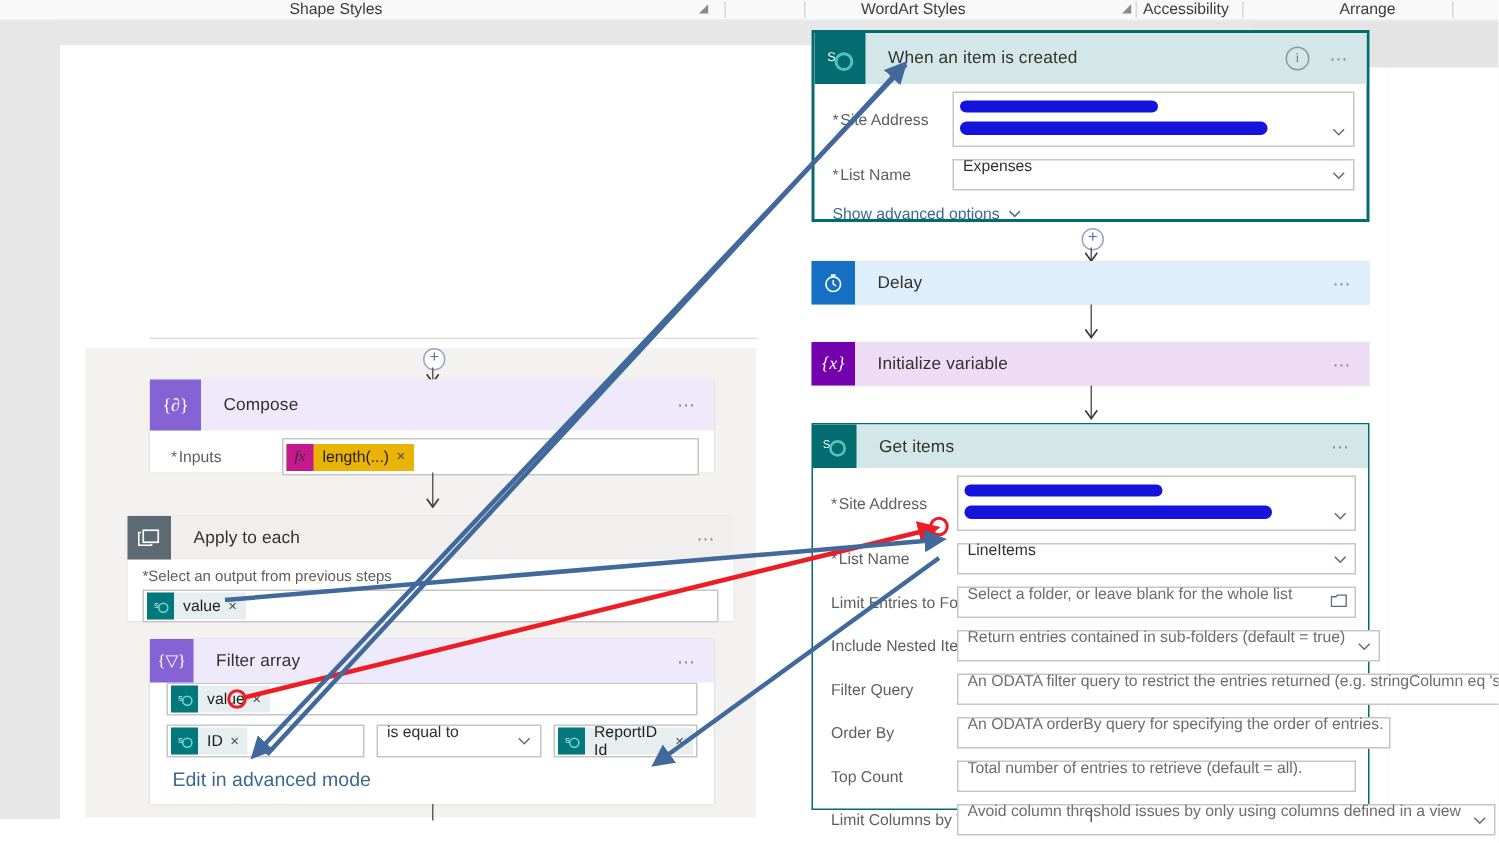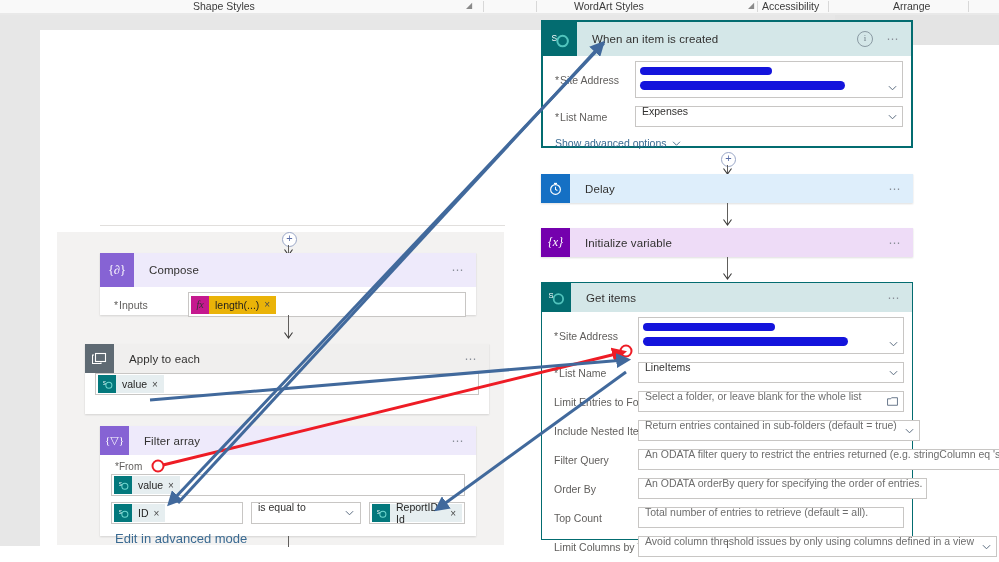--- a/index.html
+++ b/index.html
@@ -138,20 +138,21 @@
     <div class="card-icon" style="background:#5e6a73;width:29px;flex:0 0 29px;height:29px;">
       <svg width="15" height="13" viewBox="0 0 15 13">
         <rect x="3.5" y="1.5" width="10" height="8" fill="none" stroke="#ffffff" stroke-width="1.1"></rect>
         <path d="M2 3 L0.5 3 L0.5 11.5 L9 11.5 L9 10.5" fill="none" stroke="#ffffff" stroke-width="1.1"></path>
       </svg>
     </div>
     <div class="card-title">Apply to each</div>
     <div class="card-ellipsis">⋯</div>
   </div>
   <div class="card-body" style="padding:0 10px 6px 10px;">
+    <div style="font-size:10px;color:#605e5c;margin:6px 0 3px 0;"><span class="req">*</span><span>Select an output from previous steps</span></div>
     <div class="tokenbox" style="height:22px;">
       <span class="chip">
         <span class="chip-ic">
           <svg width="11" height="11" viewBox="0 0 16 16">
             <text x="1" y="9" font-size="7" fill="#fff" font-family="Liberation Sans, sans-serif">S</text>
             <circle cx="10" cy="9" r="4.4" fill="none" stroke="#6fd7cf" stroke-width="1.5"></circle>
           </svg>
         </span>
         <span class="chip-tx">value</span>
         <span class="chip-x">×</span>
@@ -162,21 +163,20 @@
 
 <div class="card card-shadow" style="left:100px;top:426px;width:376px;height:110px;">
   <div class="card-head" style="background:#eeeafb;height:29px;">
     <div class="card-icon" style="background:#8663d4;width:29px;flex:0 0 29px;height:29px;font-size:11px;font-family:'Liberation Serif',serif;">
         <span>{▽}</span>
       </div>
     <div class="card-title">Filter array</div>
     <div class="card-ellipsis">⋯</div>
   </div>
   <div class="card-body" style="padding:0 11px 6px 11px;">
-    <div style="font-size:10px;color:#605e5c;margin:6px 0 2px 4px;"><span class="req">*</span><span>From</span></div>
     <div class="tokenbox" style="height:22px;">
       <span class="chip">
         <span class="chip-ic">
           <svg width="11" height="11" viewBox="0 0 16 16">
             <text x="1" y="9" font-size="7" fill="#fff" font-family="Liberation Sans, sans-serif">S</text>
             <circle cx="10" cy="9" r="4.4" fill="none" stroke="#6fd7cf" stroke-width="1.5"></circle>
           </svg>
         </span>
         <span class="chip-tx">value</span>
         <span class="chip-x">×</span>

